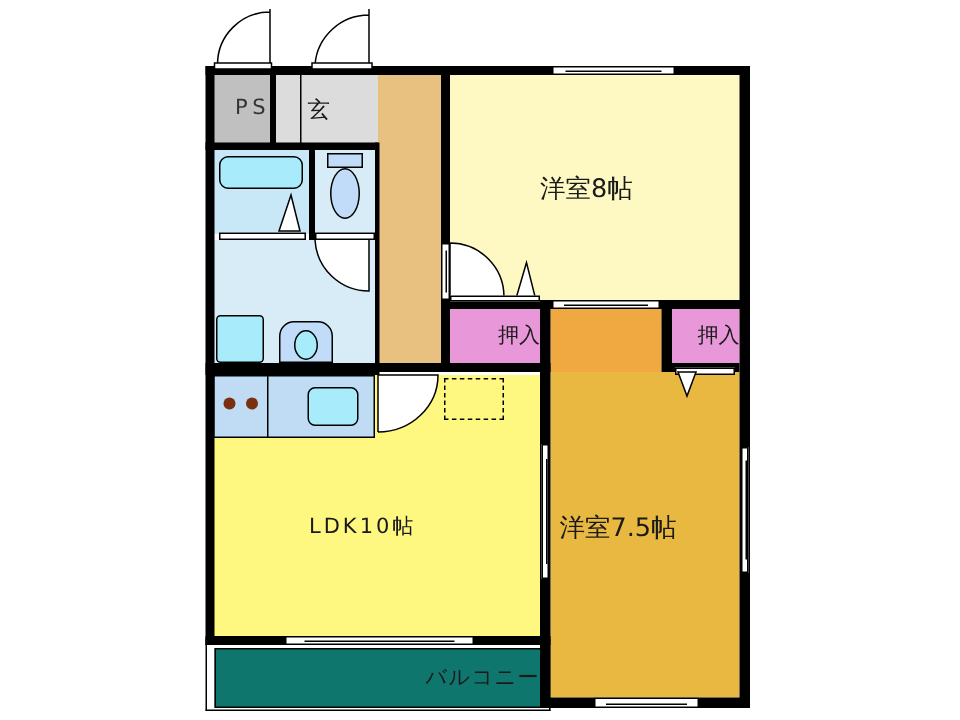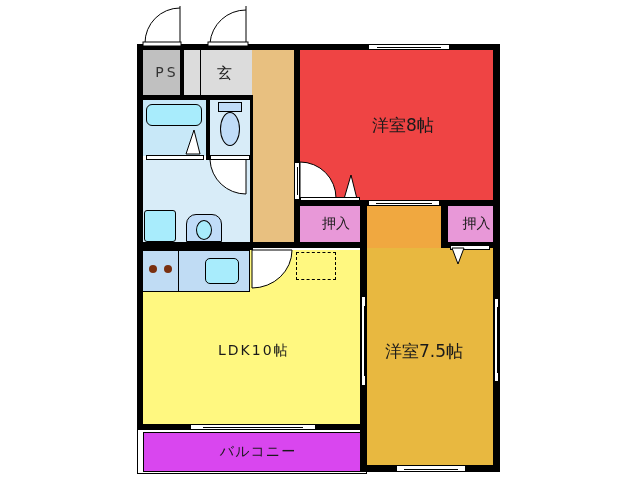--- a/index.html
+++ b/index.html
@@ -1,20 +1,20 @@
 <!DOCTYPE html>
 <html><head>
   <meta charset="utf-8">
   <style>
     html, body { margin: 0; padding: 0; }
     body { width: 640px; height: 480px; background: #ffffff; position: relative; overflow: hidden;
            font-family: "DejaVu Sans", sans-serif; }
     .abs { position: absolute; box-sizing: border-box; }
     .wall { position: absolute; background: #000; }
-    .room-label { position: absolute; color: #1a1a1a; white-space: nowrap; text-align: center; margin-left: 12px; }
+    .room-label { position: absolute; color: #1a1a1a; white-space: nowrap; text-align: right; }
     .window { position: absolute; background: #fff; border: 1px solid #000; box-sizing: border-box; }
     .window::after { content: ""; position: absolute; background: #000; }
     .win-h::after { left: 10%; right: 10%; top: 50%; height: 1px; }
     .win-v::after { top: 10%; bottom: 10%; left: 50%; width: 1px; }
     svg { position: absolute; overflow: visible; }
   </style>
 </head>
 <body>
 
 <div class="abs" style="left:142px;top:50px;width:38px;height:46px;background:#c0c0c0;">
@@ -37,21 +37,21 @@
 <div class="abs" style="left:144px;top:210px;width:32px;height:32px;background:#a8ecfc;border:1px solid #000;border-radius:3px;"></div>
 <div class="abs" style="left:186px;top:214px;width:36px;height:28px;background:#c0dcf8;border:1px solid #000;border-radius:10px 10px 0 0;"></div>
 <div class="abs" style="left:196px;top:220px;width:16px;height:20px;background:#a8ecfc;border:1px solid #000;border-radius:50%;"></div>
 
 <div class="abs" style="left:142px;top:250px;width:108px;height:42px;background:#c0dcf4;border:1px solid #000;"></div>
 <div class="abs" style="left:178px;top:250px;width:1px;height:42px;background:#000;"></div>
 <div class="abs" style="left:149px;top:265px;width:8px;height:8px;background:#7a3010;border-radius:50%;"></div>
 <div class="abs" style="left:164px;top:265px;width:8px;height:8px;background:#7a3010;border-radius:50%;"></div>
 <div class="abs" style="left:205px;top:258px;width:34px;height:26px;background:#a8ecfc;border:1px solid #000;border-radius:5px;"></div>
 
-<div class="abs" style="left:300px;top:50px;width:193px;height:168px;background:#ef4444;">
+<div class="abs" style="left:300px;top:50px;width:193px;height:168px;background:#fef9c3;">
   <div class="room-label" style="left:60px;top:64px;font-size:17px;">洋室8帖</div>
 </div>
 
 <div class="abs" style="left:300px;top:206px;width:60px;height:36px;background:#e898d8;">
   <div class="room-label" style="left:0;right:0;top:9px;font-size:14px;">押入</div>
 </div>
 <div class="abs" style="left:367px;top:206px;width:74px;height:42px;background:#f0a840;"></div>
 <div class="abs" style="left:448px;top:206px;width:45px;height:36px;background:#e898d8;">
   <div class="room-label" style="left:0;right:0;top:9px;font-size:14px;">押入</div>
 </div>
@@ -60,21 +60,21 @@
 <div class="abs" style="left:142px;top:292px;width:218px;height:132px;background:#fff880;">
   <div class="room-label" style="left:64px;top:50px;font-size:14px;letter-spacing:2px;">LDK10帖</div>
 </div>
 <div class="abs" style="left:250px;top:250px;width:110px;height:42px;background:#fff880;"></div>
 <div class="abs" style="left:296px;top:252px;width:40px;height:28px;border:1px dashed #000;"></div>
 
 <div class="abs" style="left:367px;top:248px;width:126px;height:217px;background:#e8b840;">
   <div class="room-label" style="left:6px;top:92px;font-size:17px;">洋室7.5帖</div>
 </div>
 
-<div class="abs" style="left:143px;top:432px;width:218px;height:40px;background:#d946ef;border:1px solid #000;">
+<div class="abs" style="left:143px;top:432px;width:218px;height:40px;background:#0f766e;border:1px solid #000;">
   <div class="room-label" style="left:0;right:0;top:10px;font-size:14px;letter-spacing:1px;">バルコニー</div>
 </div>
 <div class="abs" style="left:137px;top:426px;width:230px;height:48px;border:1px solid #000;border-top:none;z-index:-2;"></div>
 
 <div class="wall" style="left:137px;top:44px;width:363px;height:6px;"></div>
 <div class="wall" style="left:137px;top:44px;width:6px;height:386px;"></div>
 <div class="wall" style="left:493px;top:44px;width:7px;height:428px;"></div>
 <div class="wall" style="left:137px;top:424px;width:230px;height:6px;"></div>
 <div class="wall" style="left:360px;top:465px;width:140px;height:7px;"></div>
 <div class="wall" style="left:180px;top:44px;width:4px;height:56px;"></div>

